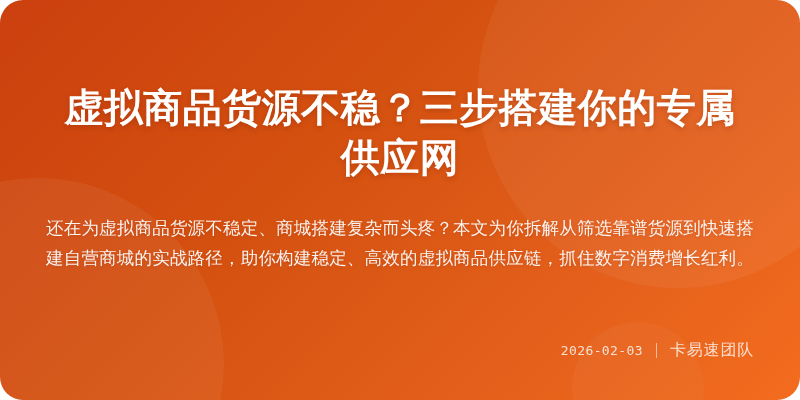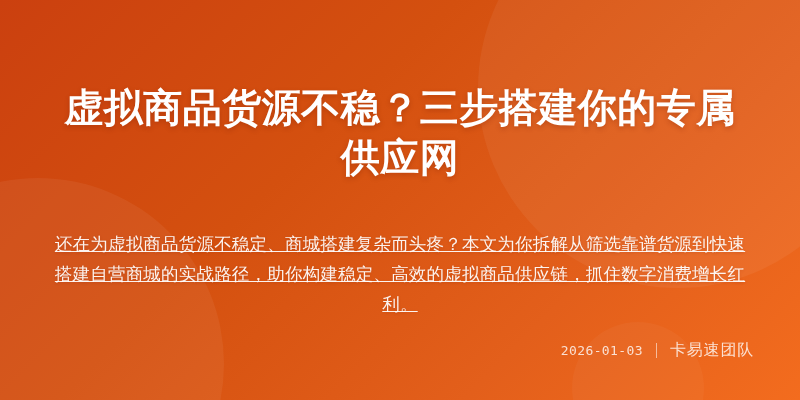--- a/index.html
+++ b/index.html
@@ -15,20 +15,21 @@
   }
 
   
   .cover {
     position: relative;
     width: 800px;
     height: 400px;
     overflow: hidden;
     background: linear-gradient(135deg, #cb400f 0%, #d4500f 38%, #e35f1b 72%, #f36c1e 100%);
     box-sizing: border-box;
+    border-radius: 23px;
   }
 
   
   .deco {
     position: absolute;
     border-radius: 50%;
     pointer-events: none;
   }
   .deco-tr {
     width: 400px;
@@ -71,30 +72,29 @@
     line-height: 50px;
     font-weight: 700;
     color: #ffffff;
     text-align: center;
     letter-spacing: 0.5px;
     text-shadow: 0 2px 5px rgba(120, 30, 0, 0.30);
     white-space: pre-line;
   }
 
   .subtitle {
-    margin: 16px;
+    margin: 0;
     padding-top: 30px;
     font-size: 17.5px;
     line-height: 30px;
     font-weight: 400;
     color: rgba(255, 255, 255, 0.93);
     text-align: center;
     letter-spacing: 0.2px;
     text-shadow: 0 1px 3px rgba(120, 30, 0, 0.18);
-    text-decoration: underline;
   }
 
   .meta {
     margin-top: auto;
     padding-right: 8px;
     padding-bottom: 39px;
     display: flex;
     align-items: center;
     justify-content: flex-end;
     gap: 13px;
@@ -128,19 +128,19 @@
   <div class="deco deco-sm"></div>
 
   <div class="content">
 
     <h1 class="title">虚拟商品货源不稳？三步搭建你的专属
 供应网</h1>
 
     <p class="subtitle">还在为虚拟商品货源不稳定、商城搭建复杂而头疼？本文为你拆解从筛选靠谱货源到快速搭建自营商城的实战路径，助你构建稳定、高效的虚拟商品供应链，抓住数字消费增长红利。</p>
 
     <div class="meta">
-      <span class="meta-date">2026-01-03</span>
+      <span class="meta-date">2026-02-03</span>
       <span class="meta-sep"></span>
       <span class="meta-author">卡易速团队</span>
     </div>
 
   </div>
 </div>
 
 </body></html>

